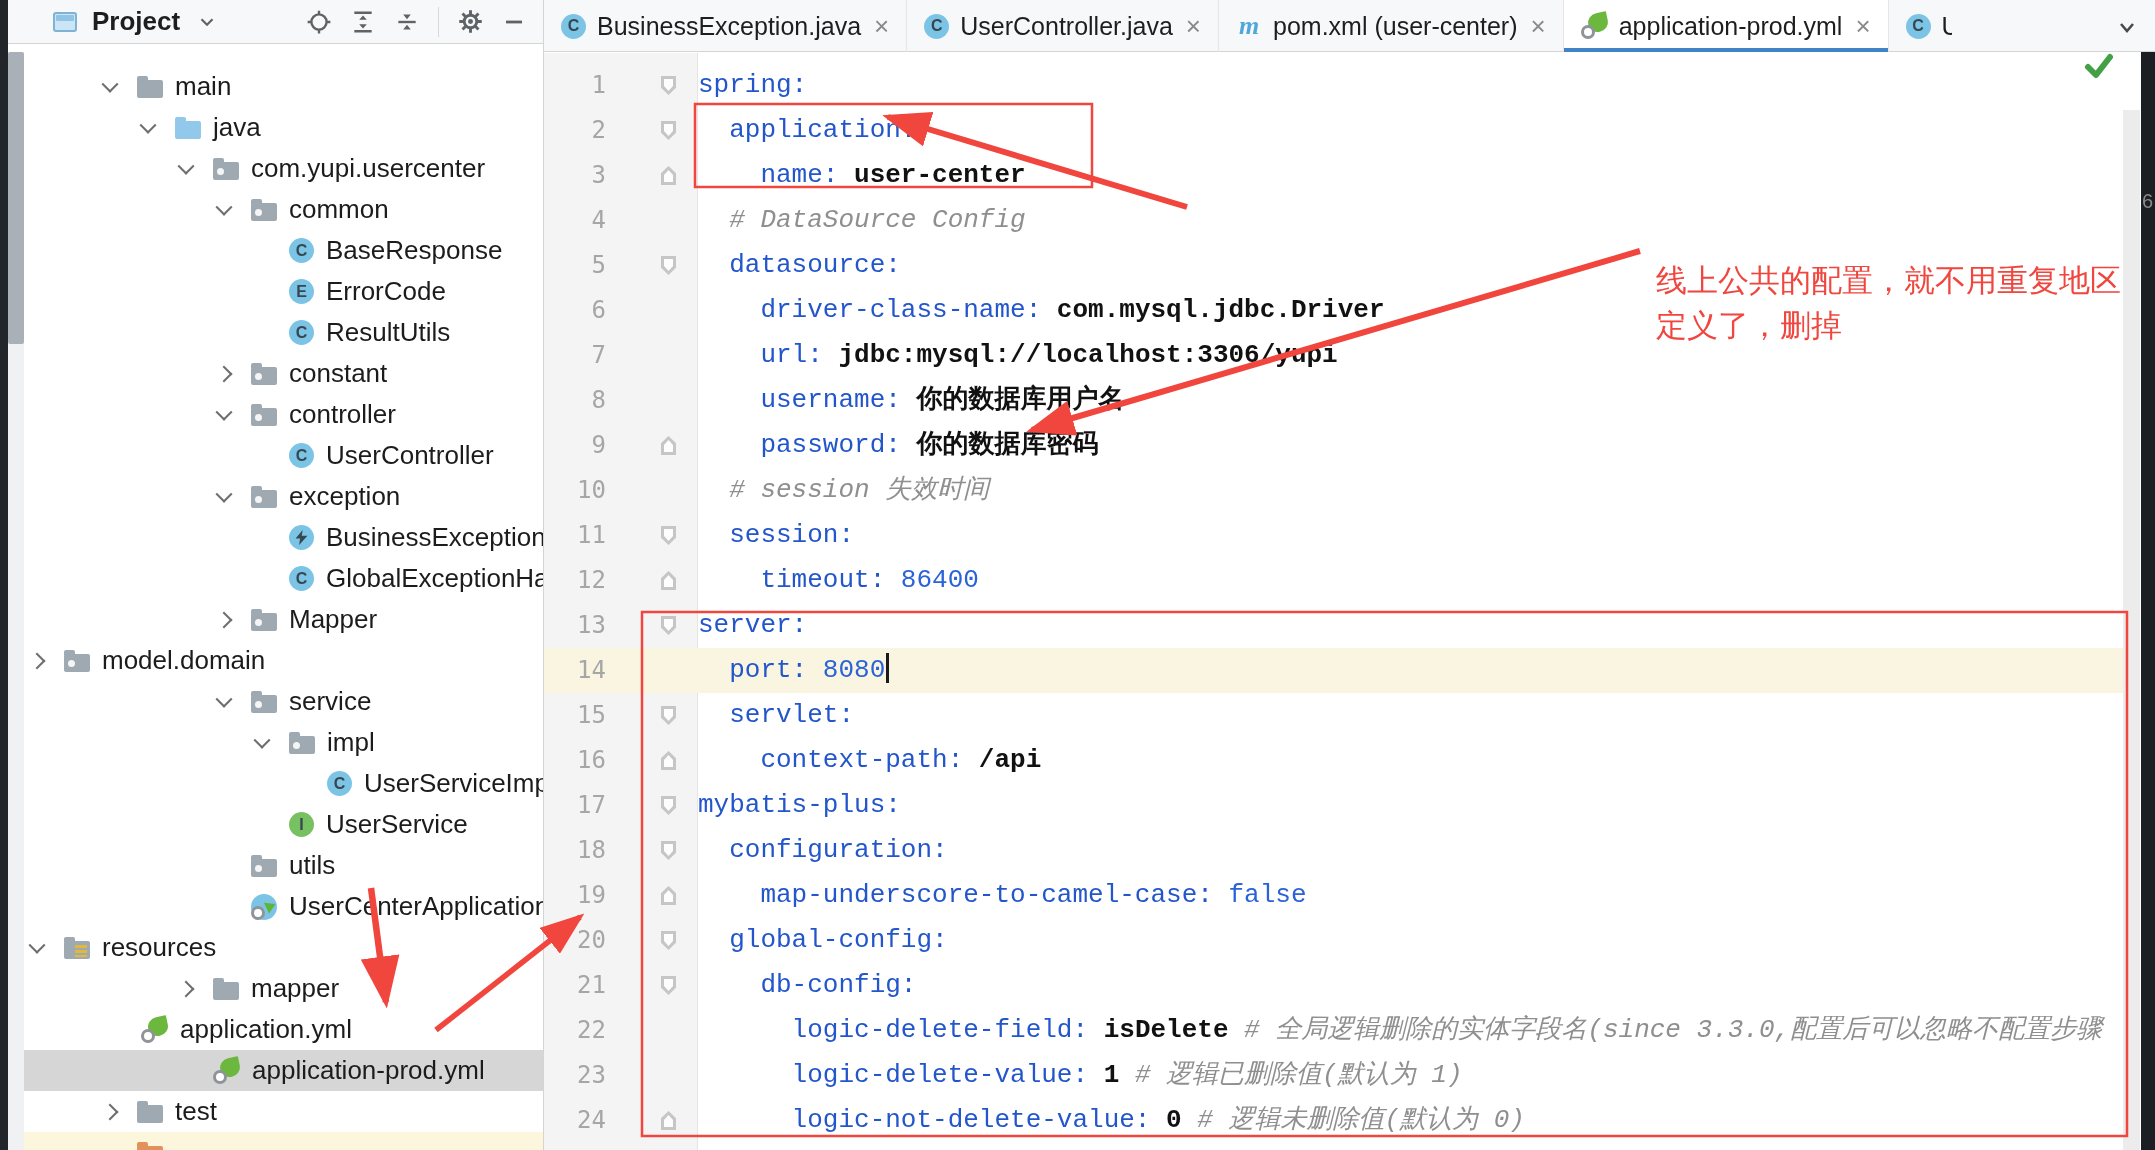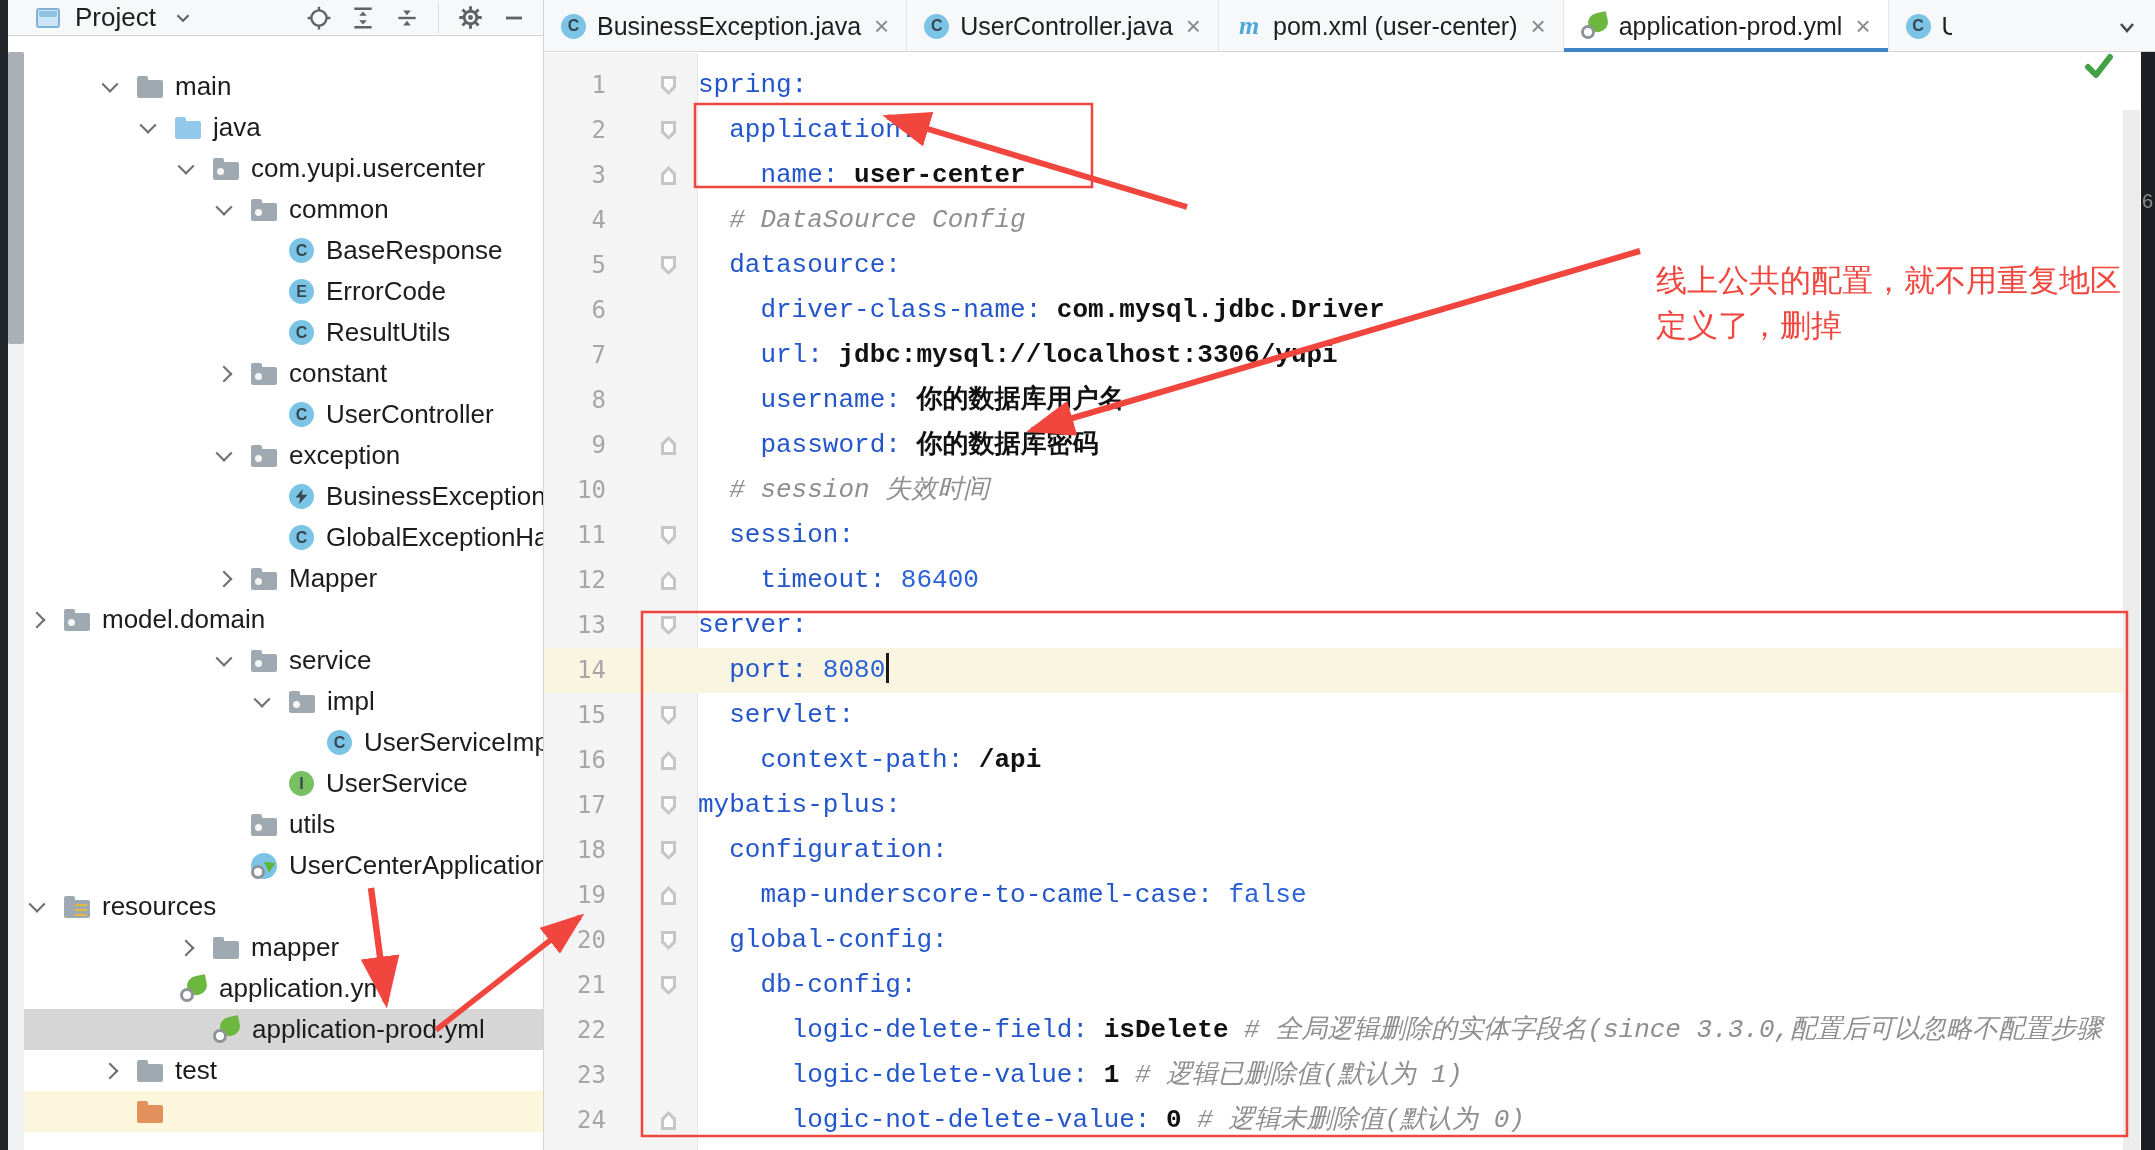--- a/index.html
+++ b/index.html
@@ -5,22 +5,22 @@
   * { margin:0; padding:0; box-sizing:border-box; }
   body { font-family:"Liberation Sans",sans-serif; background:#888; }
   .app { position:relative; width:2155px; height:1150px; background:#fff; overflow:hidden; }
 
   
   .left-dark { position:absolute; left:0; top:0; width:8px; height:1150px; background:#22262a; }
   .pscroll-track { position:absolute; left:8px; top:52px; width:16px; height:1098px; background:#f0f1f3; }
   .pscroll-thumb { position:absolute; left:0; top:0; width:16px; height:292px; background:#a9b0b7; border-radius:2px; }
 
   
-  .pheader { position:absolute; left:8px; top:0; width:535px; height:36px; background:#f7f8f9;
-             border-bottom:1px solid #d4d4d4; display:flex; align-items:center; padding-left:28px; }
+  .pheader { position:absolute; left:8px; top:0; width:535px; height:44px; background:#f7f8f9;
+             border-bottom:1px solid #d4d4d4; display:flex; align-items:center; padding-left:45px;font-weight:bold; }
   .win-icon { width:24px; height:20px; border-radius:3px; background:#cbe5f5; border:2px solid #7fb2d6; position:relative; margin-right:15px; }
   .win-icon::before { content:''; position:absolute; left:1px; right:1px; top:1px; height:6px; background:#8fc4e4; border-radius:1px; }
   .ptitle { font-size:26px; color:#1e1e1e; margin-right:16px; }
   .hicons { margin-left:auto; display:flex; align-items:center; gap:14px; padding-right:14px; }
   .hbtn { width:30px; height:30px; display:flex; align-items:center; justify-content:center; }
   .hsep { width:1px; height:30px; background:#d9d9d9; margin:0 2px; }
 
   
   .ptree { position:absolute; left:24px; top:53px; width:519px; height:1097px; background:#fff; overflow:hidden; }
   .ptree-inner { padding-top:13px; }
@@ -207,20 +207,27 @@
           </span>
           <span class="tlabel">ResultUtils</span>
         </div>
         <div class="trow" style="padding-left: 187px;">
           <span class="chevslot">
             <span class="chev closed"></span>
           </span>
           <span class="ic ic-folder-package"></span>
           <span class="tlabel">constant</span>
         </div>
+        <div class="trow" style="padding-left: 187px;">
+          <span class="chevslot">
+            <span class="chev open"></span>
+          </span>
+          <span class="ic ic-folder-package"></span>
+          <span class="tlabel">controller</span>
+        </div>
         <div class="trow" style="padding-left: 225px;">
           <span class="chevslot"></span>
           <span class="ic ic-class">
             <span class="letter">C</span>
           </span>
           <span class="tlabel">UserController</span>
         </div>
         <div class="trow" style="padding-left: 187px;">
           <span class="chevslot">
             <span class="chev open"></span>
@@ -304,21 +311,21 @@
           <span class="ic ic-folder-resources"></span>
           <span class="tlabel">resources</span>
         </div>
         <div class="trow" style="padding-left: 149px;">
           <span class="chevslot">
             <span class="chev closed"></span>
           </span>
           <span class="ic ic-folder"></span>
           <span class="tlabel">mapper</span>
         </div>
-        <div class="trow" style="padding-left: 116px;">
+        <div class="trow" style="padding-left: 77px;">
           <span class="chevslot"></span>
           <span class="ic ic-spring-config">
             <span class="leaf-main"></span>
             <span class="gear-ring"></span>
           </span>
           <span class="tlabel">application.yml</span>
         </div>
         <div class="trow selected" style="padding-left: 149px;">
           <span class="chevslot"></span>
           <span class="ic ic-spring-config">

